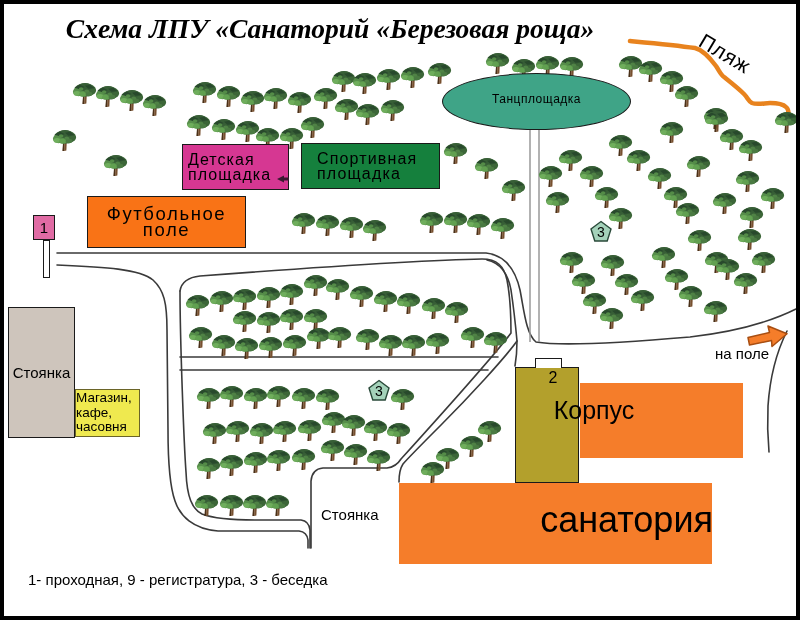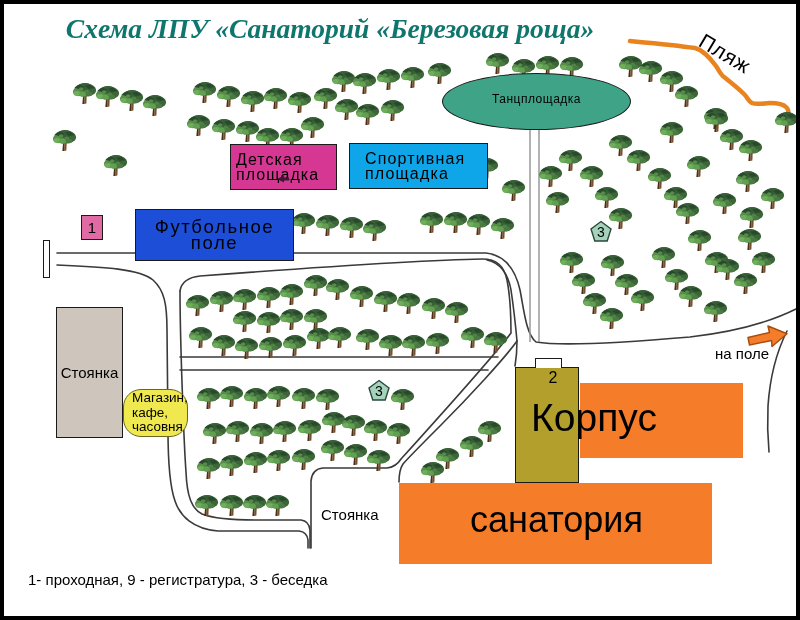--- a/index.html
+++ b/index.html
@@ -4,40 +4,40 @@
 <style>
   html,body{margin:0;padding:0;}
   body{width:800px;height:620px;position:relative;background:#fff;
        font-family:"Liberation Sans", sans-serif; overflow:hidden;}
   .frame{position:absolute;left:0;top:0;width:800px;height:620px;box-sizing:border-box;
          border:4px solid #000;z-index:50;pointer-events:none;}
   .abs{position:absolute;box-sizing:border-box;}
   .lbl{color:#000;text-align:center;}
   #title{left:0px;top:13px;width:660px;text-align:center;
          font-family:"Liberation Serif", serif;font-weight:bold;font-style:italic;
-         font-size:27.5px;color:#0f766e;z-index:10;}
+         font-size:27.5px;color:#000000;z-index:10;}
   .box{border:1px solid #1a1a1a;z-index:6;display:flex;align-items:center;justify-content:center;
-       line-height:1.15;text-align:center;margin-left:48px;}
+       line-height:1.15;text-align:center;}
   #detskaya{left:182px;top:144px;width:107px;height:46px;background:#d63792;
             font-size:16px;letter-spacing:1.05px;line-height:15px;justify-content:flex-start;text-align:left;padding-left:5px;}
-  #sport{left:301px;top:143px;width:139px;height:46px;background:#0ea5e9;font-size:16px;letter-spacing:1.15px;line-height:15px;justify-content:flex-start;text-align:left;padding-left:15px;}
-  #football{left:87px;top:209px;width:159px;height:52px;background:#1d4ed8;font-size:18.5px;letter-spacing:1.6px;line-height:16px;}
+  #sport{left:301px;top:143px;width:139px;height:46px;background:#15803d;font-size:16px;letter-spacing:1.15px;line-height:15px;justify-content:flex-start;text-align:left;padding-left:15px;}
+  #football{left:87px;top:196px;width:159px;height:52px;background:#f97316;font-size:18.5px;letter-spacing:1.6px;line-height:16px;}
   #box1{left:33px;top:215px;width:22px;height:25px;background:#e06ba4;font-size:15px;}
   #pole{left:43px;top:240px;width:7px;height:38px;background:#fff;border:1px solid #1a1a1a;z-index:5;}
   #stoyanka{left:8px;top:307px;width:67px;height:131px;background:#cec5bc;font-size:15px;}
   #magazin{left:75px;top:389px;width:65px;height:48px;background:#efe94f;font-size:13.5px;line-height:14.5px;
-           text-align:left;justify-content:flex-start;padding-left:8px;border-color:#6a6428;border-radius:18px;}
+           text-align:left;justify-content:flex-start;border-color:#6a6428;}
   #olive{left:515px;top:367px;width:64px;height:116px;background:#b3a02c;border:1px solid #1a1a1a;z-index:6;}
   #notch{left:535px;top:358px;width:27px;height:10px;background:#fff;border:1px solid #1a1a1a;
          border-bottom:none;z-index:7;}
   #num2{left:521px;top:369px;width:64px;text-align:center;font-size:16px;z-index:8;}
   #korpus{left:580px;top:383px;width:163px;height:75px;background:#f57d2a;z-index:5;}
   #sanatoria{left:399px;top:483px;width:313px;height:81px;background:#f57d2a;z-index:5;}
-  #korpustext{left:474px;top:396px;width:240px;text-align:center;font-size:39px;z-index:8;}
-  #sanatoriatext{left:400px;top:499px;width:313px;text-align:center;font-size:36px;z-index:8;}
+  #korpustext{left:474px;top:396px;width:240px;text-align:center;font-size:25px;z-index:8;}
+  #sanatoriatext{left:400px;top:499px;width:313px;text-align:right;font-size:36px;z-index:8;}
   #ellipse{left:442px;top:73px;width:189px;height:57px;background:#3fa487;
            border:1px solid #1a1a1a;border-radius:50%;z-index:6;}
   #ellipsetext{left:442px;top:92px;width:189px;text-align:center;font-size:12px;letter-spacing:0.5px;z-index:8;}
   #stoy2{left:321px;top:506px;width:120px;font-size:15px;text-align:left;z-index:8;}
   #naplyazh{left:715px;top:345px;font-size:15px;z-index:8;}
   #plyazh{left:707px;top:29px;font-size:21px;letter-spacing:0.8px;transform:rotate(31deg);transform-origin:left top;z-index:8;}
   #legend{left:28px;top:571px;font-size:15px;z-index:8;}
   svg{position:absolute;left:0;top:0;z-index:4;}
 </style>
 </head>

